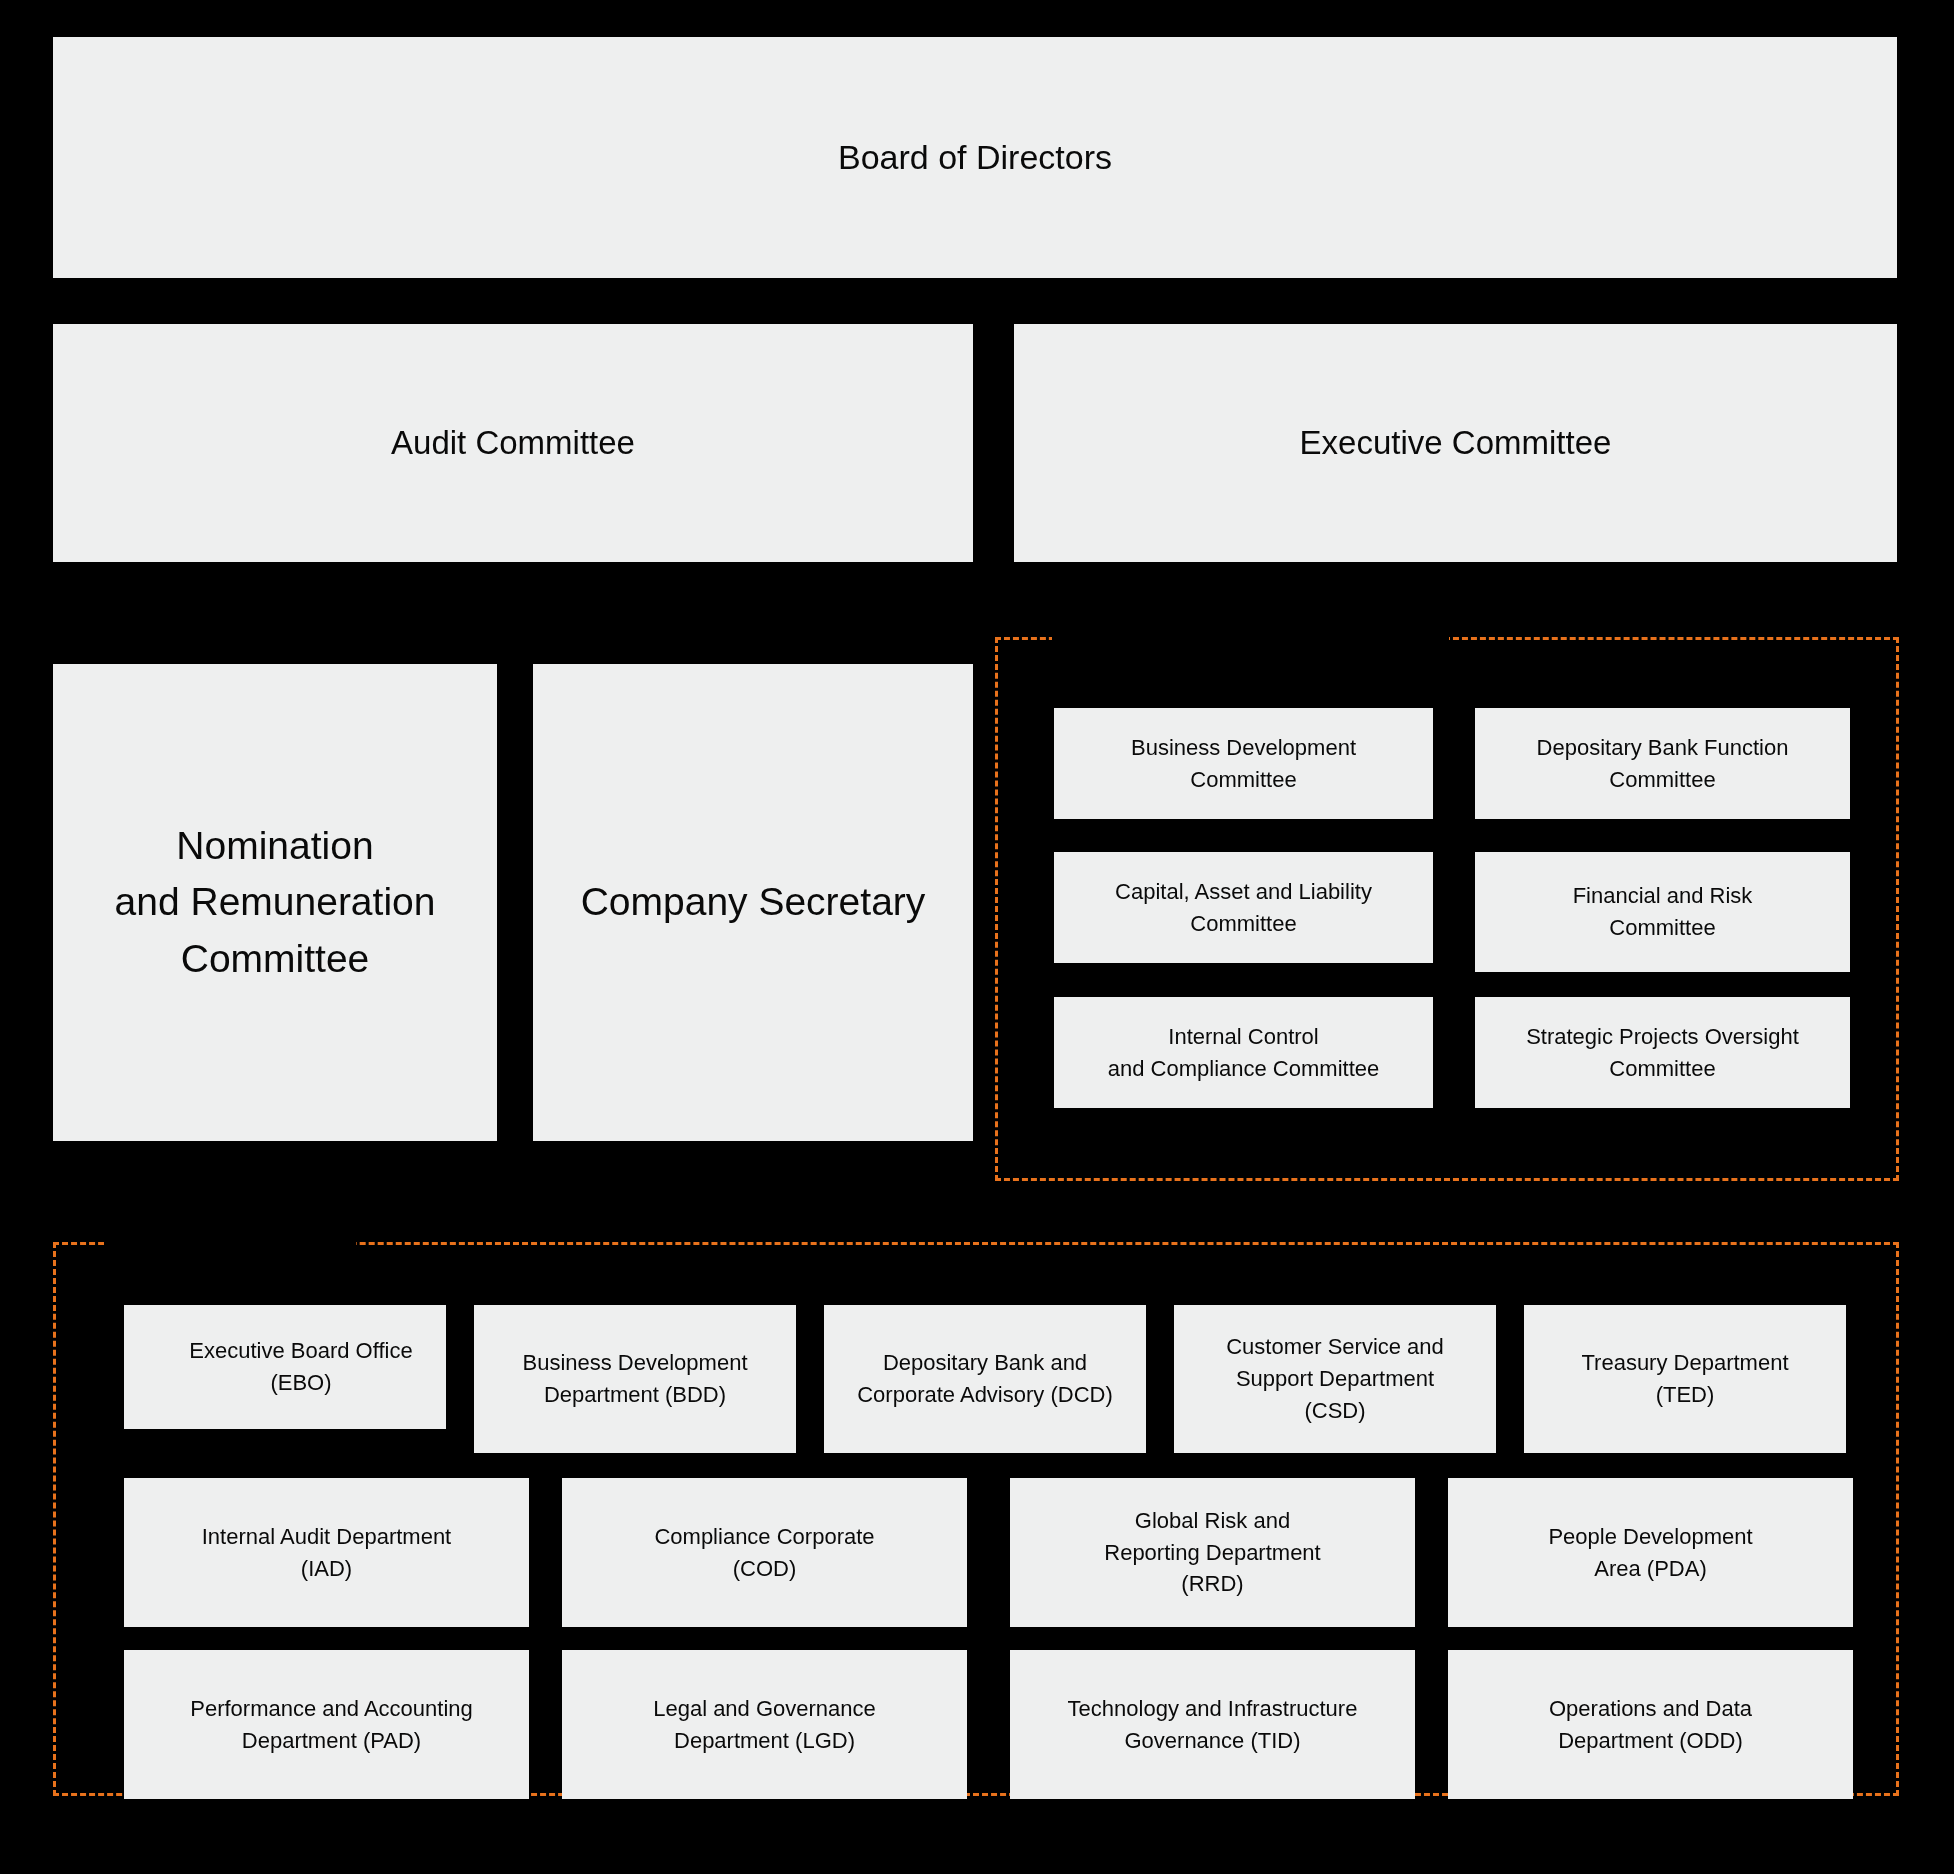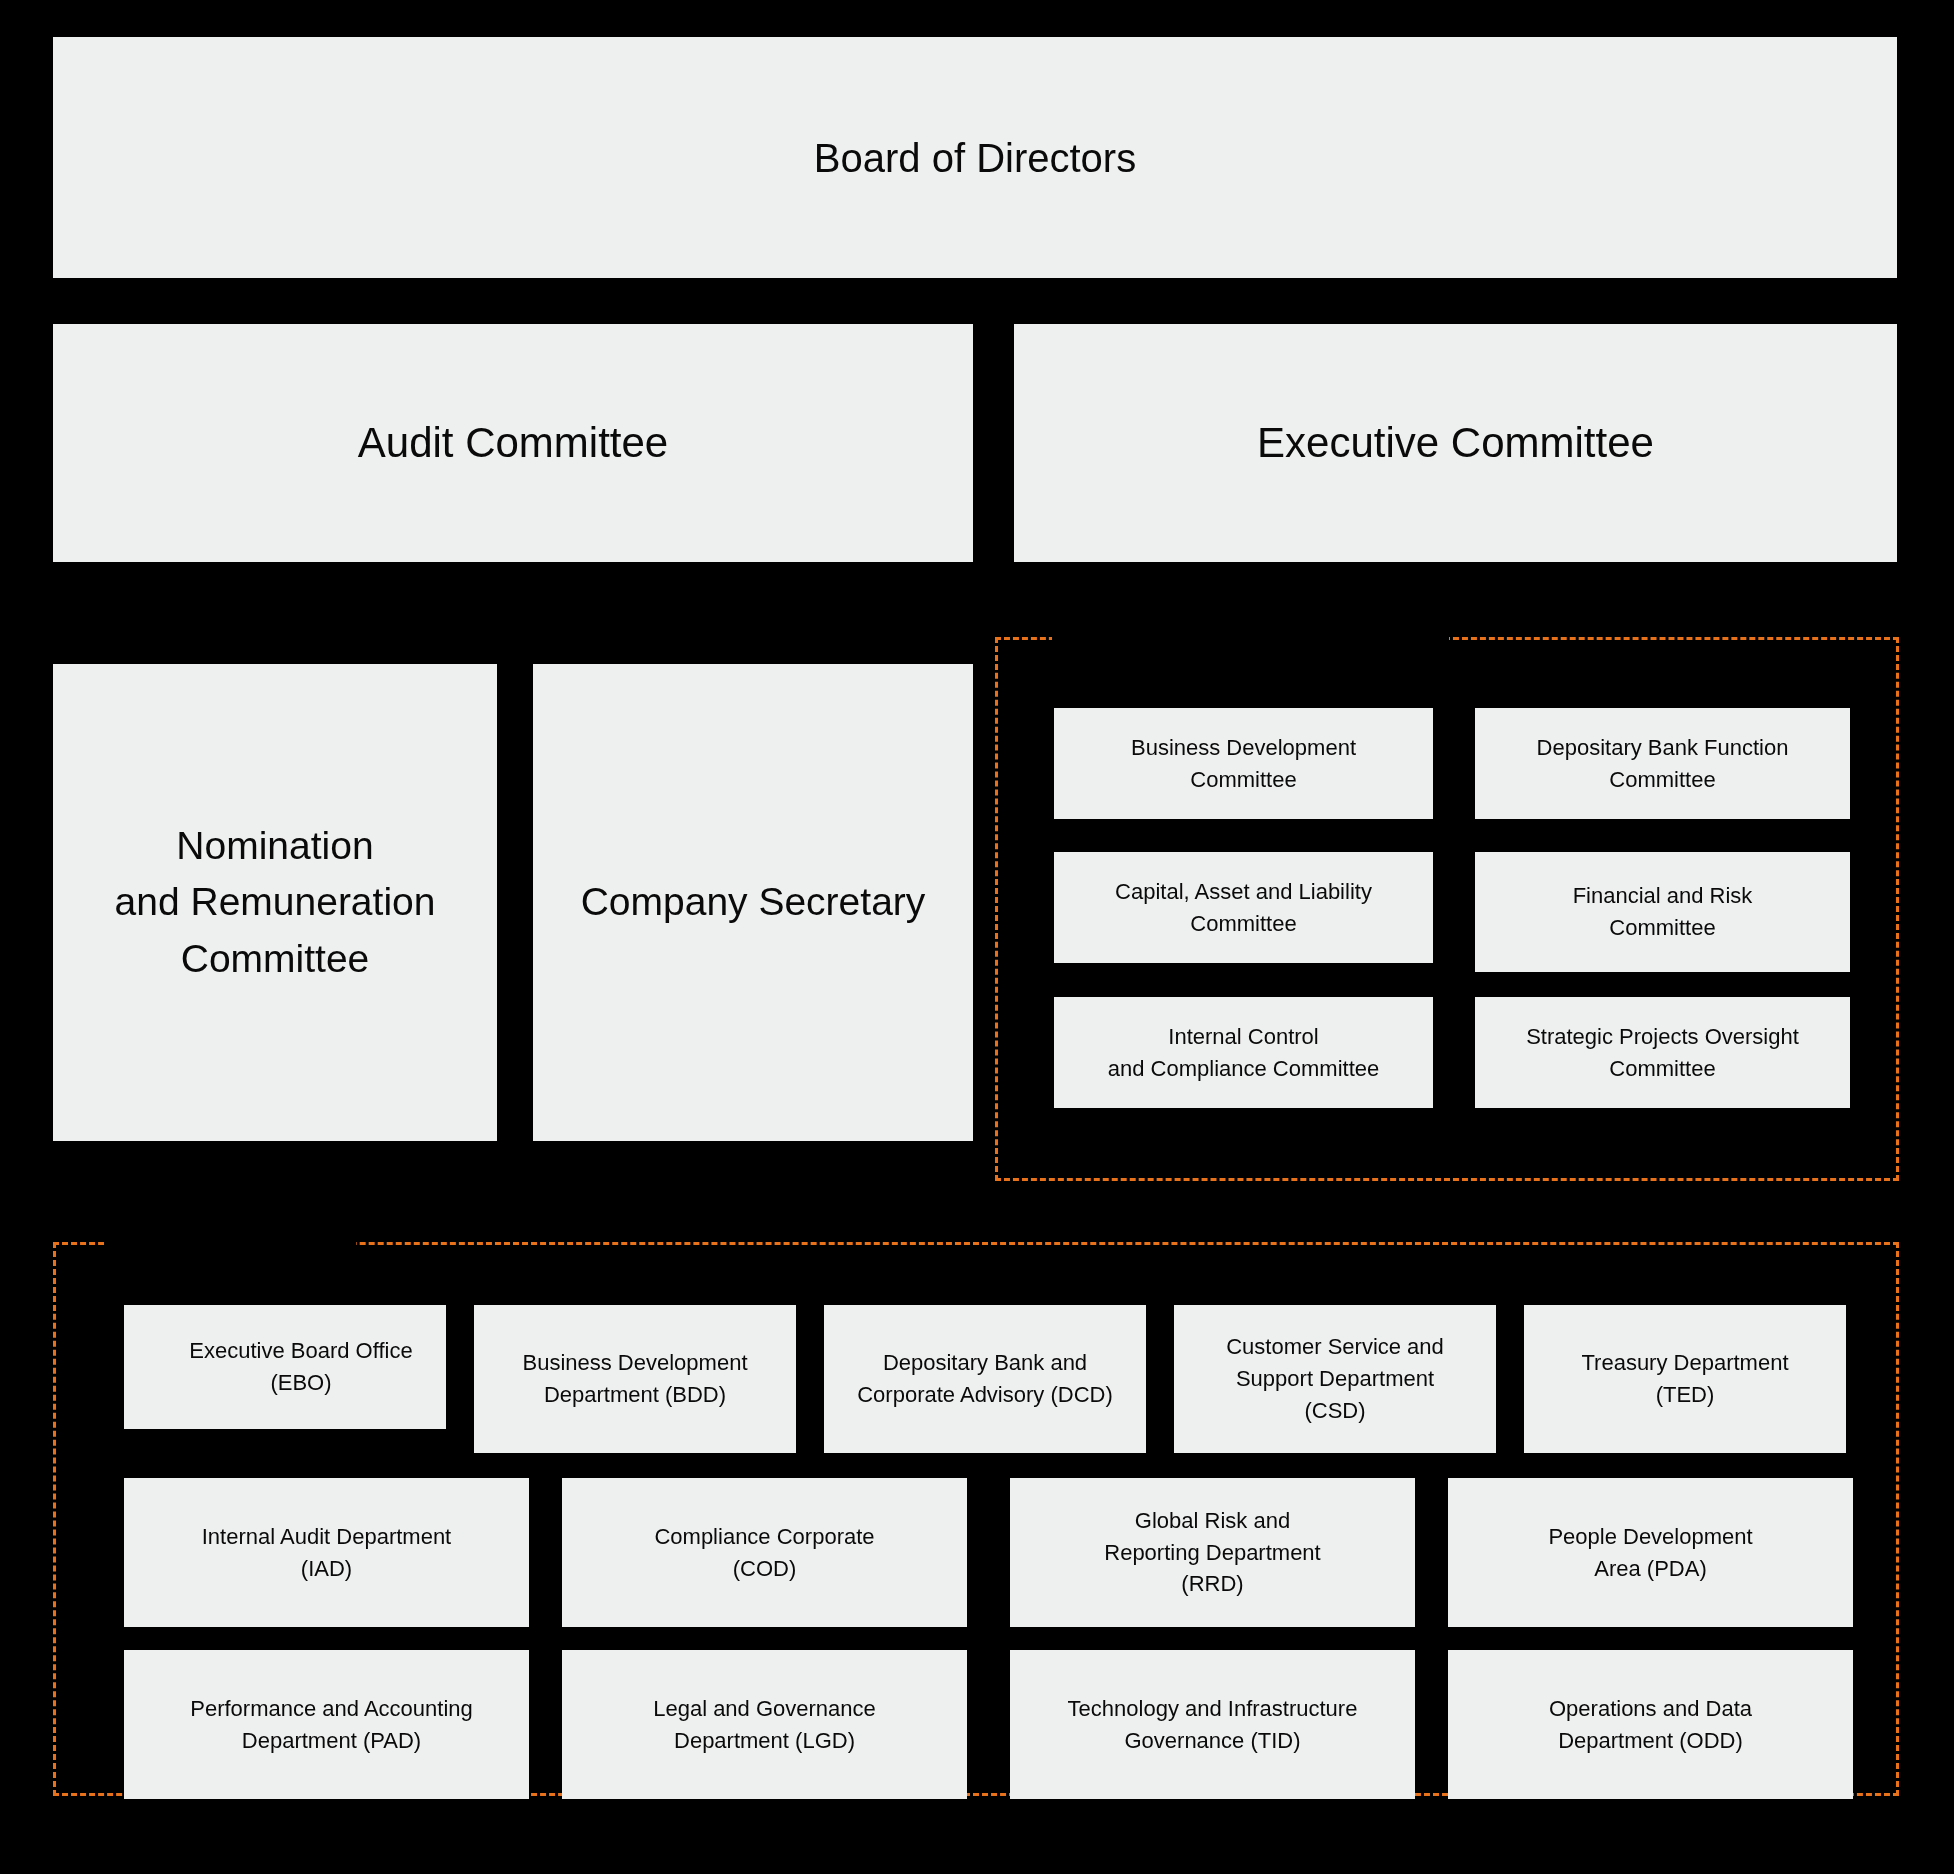--- a/index.html
+++ b/index.html
@@ -20,22 +20,22 @@
     background: #EEEFEF;
     color: #0a0a0a;
     display: flex;
     align-items: center;
     justify-content: center;
     text-align: center;
     box-sizing: border-box;
     line-height: 1.45;
     white-space: pre-line;
   }
-  .node.lvl0 { font-size: 40px; }
-  .node.lvl1 { font-size: 42px; }
+  .node.lvl0 { font-size: 34px; }
+  .node.lvl1 { font-size: 33px; }
   .node.lvl2 { font-size: 39px; }
   .node.cmt  { font-size: 22px; }
   .node.dept { font-size: 22px; }
 
   .dashgroup {
     position: absolute;
     box-sizing: border-box;
     border: 3.3px dashed #E8721C;
     background: transparent;
     pointer-events: none;

